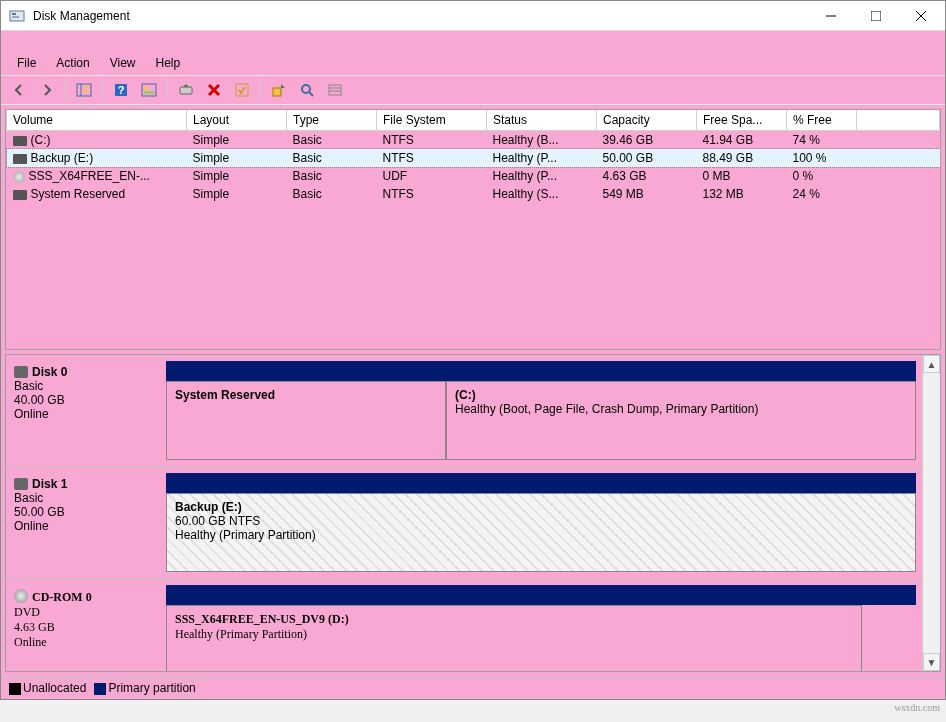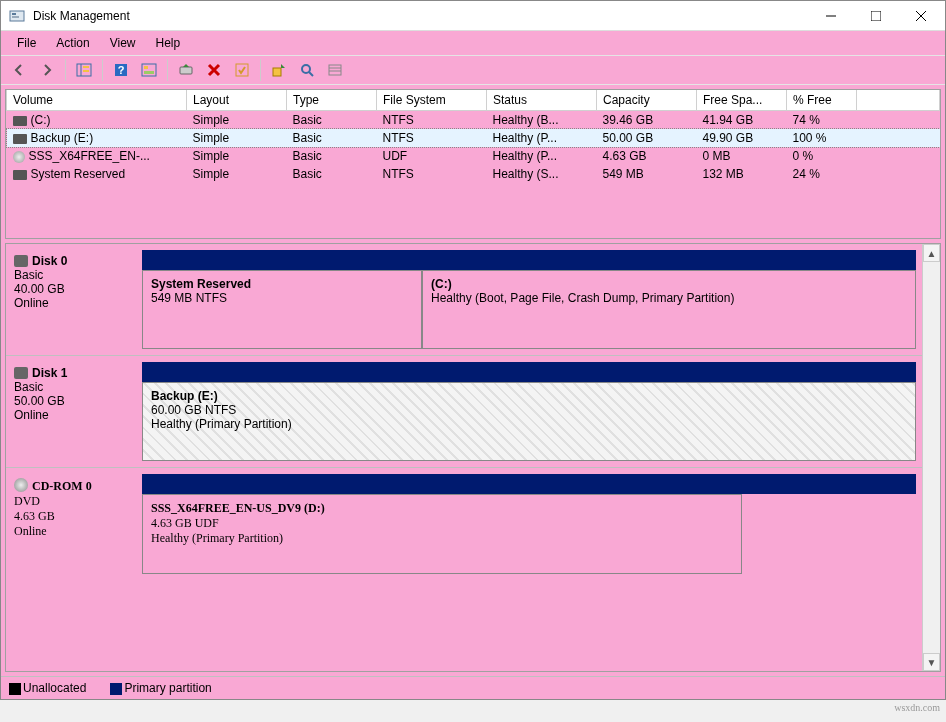--- a/index.html
+++ b/index.html
@@ -2,50 +2,50 @@
 <html><head>
   <meta charset="utf-8">
   <style>
     * { margin: 0; padding: 0; box-sizing: border-box; }
     body { font-family: "Segoe UI", Tahoma, sans-serif; font-size: 12px; background: #f0f0f0; color: #000; }
     .window { width: 946px; height: 700px; background: #f9a8d4; border: 1px solid #888; display: flex; flex-direction: column; }
     .titlebar { height: 30px; display: flex; align-items: center; padding: 0 2px; background: #fff; border-bottom: 1px solid #ddd; }
     .titlebar .app-icon { width: 16px; height: 16px; margin: 0 8px 0 6px; }
     .titlebar .title { flex: 1; font-size: 12px; }
     .titlebar .wbtn { width: 45px; height: 28px; display: flex; align-items: center; justify-content: center; }
-    .menubar { height: 24px; display: flex; align-items: center; padding: 0 6px; }
+    .menubar { height: 24px; display: flex; align-items: center; padding: 0 6px; margin-top: 20px; }
     .menubar .menu-item { padding: 2px 10px; cursor: default; }
     .toolbar { height: 30px; display: flex; align-items: center; padding: 2px 6px; gap: 4px; border-top: 1px solid #e5e5e5; border-bottom: 1px solid #e5e5e5; }
     .toolbar .tbtn { width: 24px; height: 24px; display: flex; align-items: center; justify-content: center; border: 1px solid transparent; }
     .toolbar .tsep { width: 1px; height: 22px; background: #ccc; margin: 0 2px; }
     .content { flex: 1; display: flex; flex-direction: column; overflow: hidden; }
     .vol-table-wrap { border: 1px solid #a0a0a0; margin: 4px; }
-    .vol-table-wrap { height: 150px; overflow: auto; }
+    .vol-table-wrap { height: 241px; overflow: auto; }
     table.vol { width: 100%; border-collapse: collapse; table-layout: fixed; }
     table.vol th { text-align: left; font-weight: normal; padding: 3px 6px; background: #fff; border: 1px solid #d0d0d0; border-top: none; font-size: 12px; }
     table.vol td { padding: 2px 6px; font-size: 12px; white-space: nowrap; overflow: hidden; text-overflow: ellipsis; }
     .vol .vicon { display:inline-block; width:14px; height:10px; margin-right:4px; vertical-align:middle; background:#555; border-radius:1px; }
     .vol .vicon.cd { border-radius:50%; background:radial-gradient(#eee,#999); width:12px;height:12px;}
     .vol tr.selected { background:#e5f3ff; outline: 1px dotted #888; }
     .graphical { flex: 1; border: 1px solid #a0a0a0; margin: 0 4px 4px 4px; overflow: auto; display:flex; }
     .disks-col { flex:1; }
-    .disk-row { display: flex; border-bottom: 1px solid #c0c0c0; min-height: 112px; }
+    .disk-row { display: flex; border-bottom: 1px solid #c0c0c0; min-height: 112px; gap: 24px; }
     .disk-row:last-child { border-bottom:none;font-family:Liberation Serif, serif; }
     .disk-info { width: 136px; padding: 10px 8px; font-size: 12px; }
     .disk-info .dname { font-weight: bold; }
     .disk-parts { flex: 1; padding: 6px 6px 6px 0; display: flex; flex-direction: column; }
     .disk-top { height: 20px; background: #001a6f; }
     .disk-boxes { flex: 1; display: flex; gap: 0; }
     .part { border: 1px solid #888; padding: 6px 8px; overflow:hidden; }
     .part .pname { font-weight: bold; }
     .part.hatched { background: repeating-linear-gradient(45deg, #f4f4f4 0 6px, #e0e0e0 6px 8px); }
     .scroll-col { width: 18px; background:#f0f0f0; border-left:1px solid #ccc; position:relative; }
     .scroll-col .arrow { position:absolute; left:0; right:0; height:18px; display:flex; align-items:center; justify-content:center; background:#f4f4f4; font-size:10px; color:#555; border:1px solid #ccc;}
     .scroll-col .arrow.up{ top:0;} .scroll-col .arrow.down{ bottom:0;}
-    .legend { border-top: 1px solid #c0c0c0; padding: 4px 8px; font-size: 12px; display:flex; gap:24px; align-items:center; }
+    .legend { border-top: 1px solid #c0c0c0; padding: 4px 8px; font-size: 12px; display:flex; gap:8px; align-items:center; }
     .legend .sw { display:inline-block; width:12px; height:12px; margin-right:2px; vertical-align:middle;}
     .footer { text-align:right; font-size:10px; color:#999; padding:2px 6px;font-family:Liberation Serif, serif; }
     .dicon { display:inline-block; width:14px; height:12px; margin-right:4px; vertical-align:-2px; background:#666; border-radius:2px;}
     .dicon.cd { border-radius:50%; background:radial-gradient(#eee,#888); width:14px; height:14px;}
   </style>
 </head>
 <body>
 
 <div class="window">
 
@@ -195,21 +195,21 @@
               <td>74 %</td>
               <td></td>
             </tr>
             <tr class="vrow selected">
               <td><span class="vicon"></span>Backup (E:)</td>
               <td>Simple</td>
               <td>Basic</td>
               <td>NTFS</td>
               <td>Healthy (P...</td>
               <td>50.00 GB</td>
-              <td>49.90 GB</td>
+              <td>88.49 GB</td>
               <td>100 %</td>
               <td></td>
             </tr>
             <tr class="vrow">
               <td><span class="vicon cd"></span>SSS_X64FREE_EN-...</td>
               <td>Simple</td>
               <td>Basic</td>
               <td>UDF</td>
               <td>Healthy (P...</td>
               <td>4.63 GB</td>
@@ -239,21 +239,20 @@
               <div class="dname"><span class="dicon"></span><span>Disk 0</span></div>
               <div>Basic</div>
               <div>40.00 GB</div>
               <div>Online</div>
             </div>
             <div class="disk-parts">
               <div class="disk-top"></div>
               <div class="disk-boxes">
                 <div class="part" style="width:280px;flex:none">
                   <div class="pname">System Reserved</div>
-                  <div>549 MB NTFS</div>
                 </div>
                 <div class="part" style="flex:1">
                   <div class="pname">(C:)</div>
                   <div>Healthy (Boot, Page File, Crash Dump, Primary Partition)</div>
                 </div>
               </div>
             </div>
           </div>
           <div class="disk-row">
             <div class="disk-info">
@@ -276,23 +275,22 @@
           <div class="disk-row">
             <div class="disk-info">
               <div class="dname"><span class="dicon cd"></span><span>CD-ROM 0</span></div>
               <div>DVD</div>
               <div>4.63 GB</div>
               <div>Online</div>
             </div>
             <div class="disk-parts">
               <div class="disk-top"></div>
               <div class="disk-boxes">
-                <div class="part" style="width:600px;flex:none">
+                <div class="part" style="width:696px;flex:none">
                   <div class="pname">SSS_X64FREE_EN-US_DV9  (D:)</div>
-                  <div>4.63 GB UDF</div>
                   <div>Healthy (Primary Partition)</div>
                 </div>
               </div>
             </div>
           </div>
         </div>
       <div class="scroll-col">
         <div class="arrow up">▲</div>
         <div class="arrow down">▼</div>
       </div>

